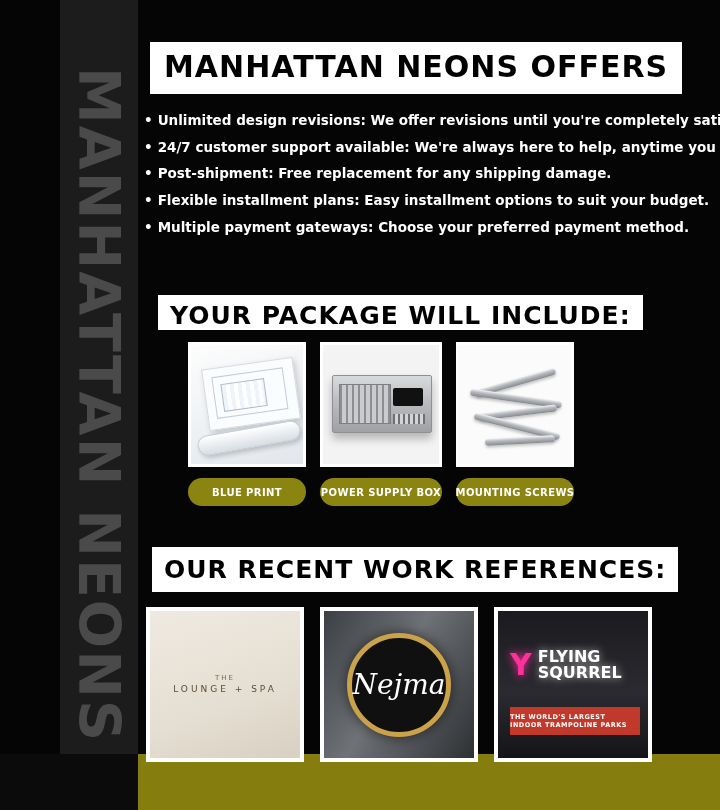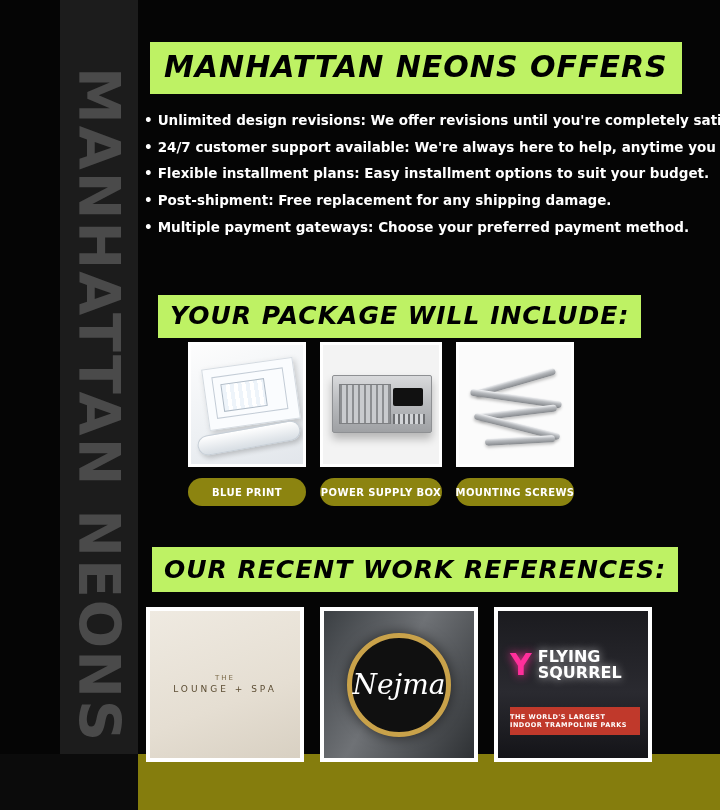--- a/index.html
+++ b/index.html
@@ -60,39 +60,38 @@
 
   .content {
     position: absolute;
     left: 138px; top: 0;
     width: 582px; height: 810px;
   }
 
   
   .ribbon {
     display: inline-block;
-    background: #bef264;
+    background: #ffffff;
     color: #000000;
     font-family: "DejaVu Sans", sans-serif;
     font-weight: 900;
     text-transform: uppercase;
     letter-spacing: 1px;
     line-height: 1;
-    font-style: italic;
   }
   .ribbon-main {
     position: absolute;
     left: 12px; top: 42px;
     padding: 10px 14px 12px 14px;
     font-size: 30px;
   }
   .ribbon-pkg {
     position: absolute;
     left: 20px; top: 295px;
-    padding: 8px 12px 10px 12px;
+    padding: 8px 12px 2px 12px;
     font-size: 25px;
   }
   .ribbon-ref {
     position: absolute;
     left: 14px; top: 547px;
     padding: 10px 12px 10px 12px;
     font-size: 25px;
   }
 
   
@@ -347,22 +346,22 @@
   <div class="black-bottom-left"></div>
   <div class="olive-bottom"></div>
 
   <div class="content">
 
     <div class="ribbon ribbon-main">MANHATTAN NEONS OFFERS</div>
 
     <div class="bullets">
       <div class="bullet"><span class="dot">•</span><span>Unlimited design revisions: We offer revisions until you're completely satisfied.</span></div>
       <div class="bullet"><span class="dot">•</span><span>24/7 customer support available: We're always here to help, anytime you need.</span></div>
+      <div class="bullet"><span class="dot">•</span><span>Post-shipment: Free replacement for any shipping damage.</span></div>
       <div class="bullet"><span class="dot">•</span><span>Flexible installment plans: Easy installment options to suit your budget.</span></div>
-      <div class="bullet"><span class="dot">•</span><span>Post-shipment: Free replacement for any shipping damage.</span></div>
       <div class="bullet"><span class="dot">•</span><span>Multiple payment gateways: Choose your preferred payment method.</span></div>
     </div>
 
     <div class="ribbon ribbon-pkg">YOUR PACKAGE WILL INCLUDE:</div>
 
     <div class="pkg-row">
       <div class="pkg-card">
         <div class="bp">
           <div class="sheet"></div>
           <div class="roll"></div>

